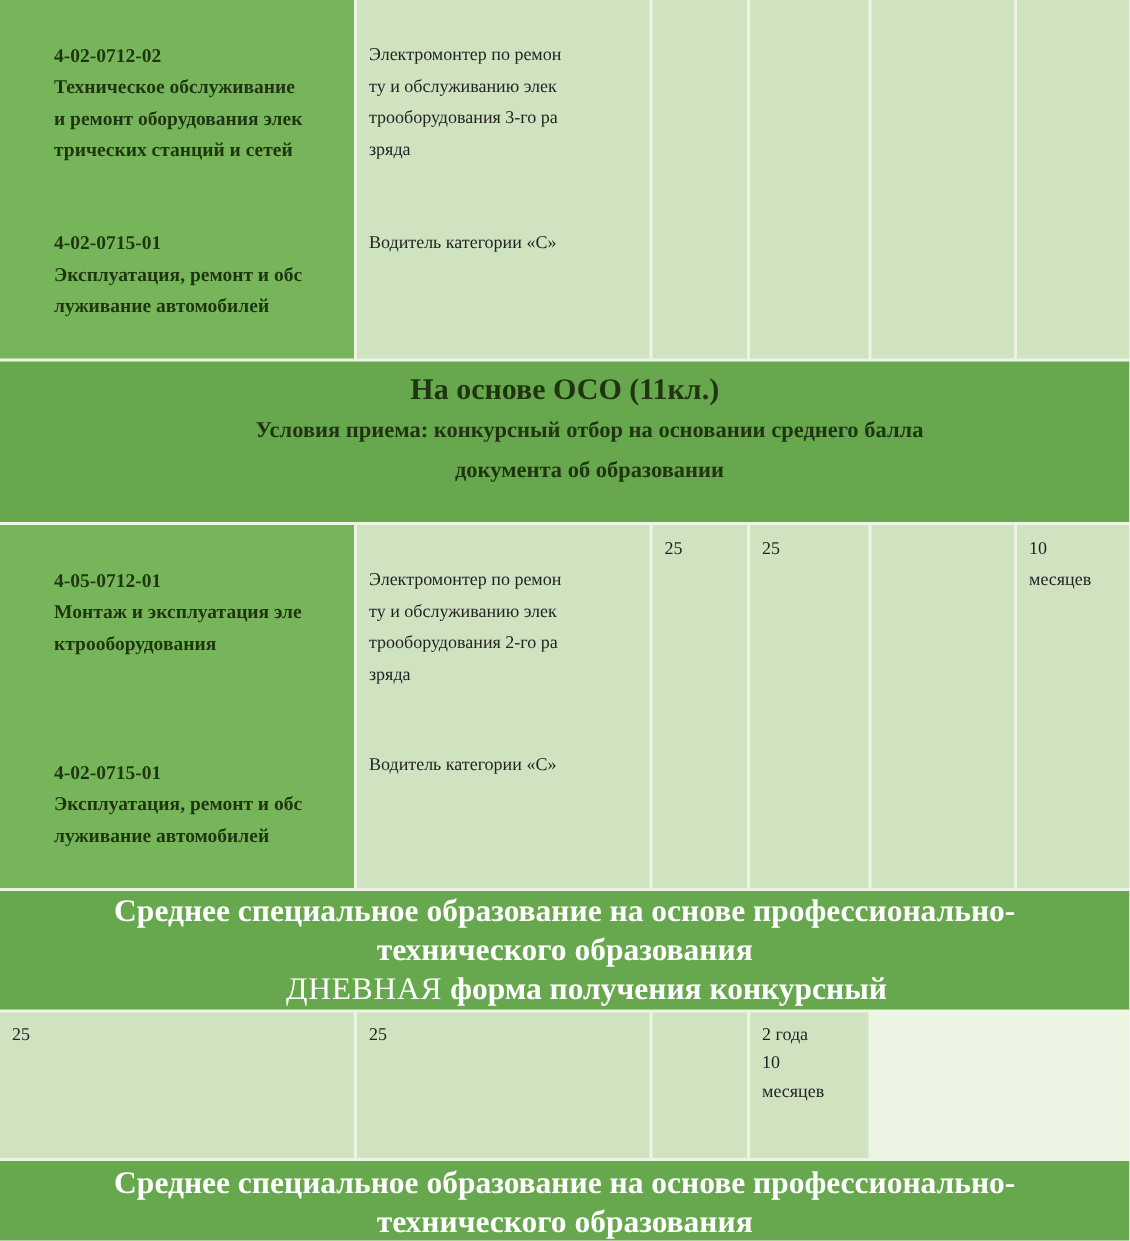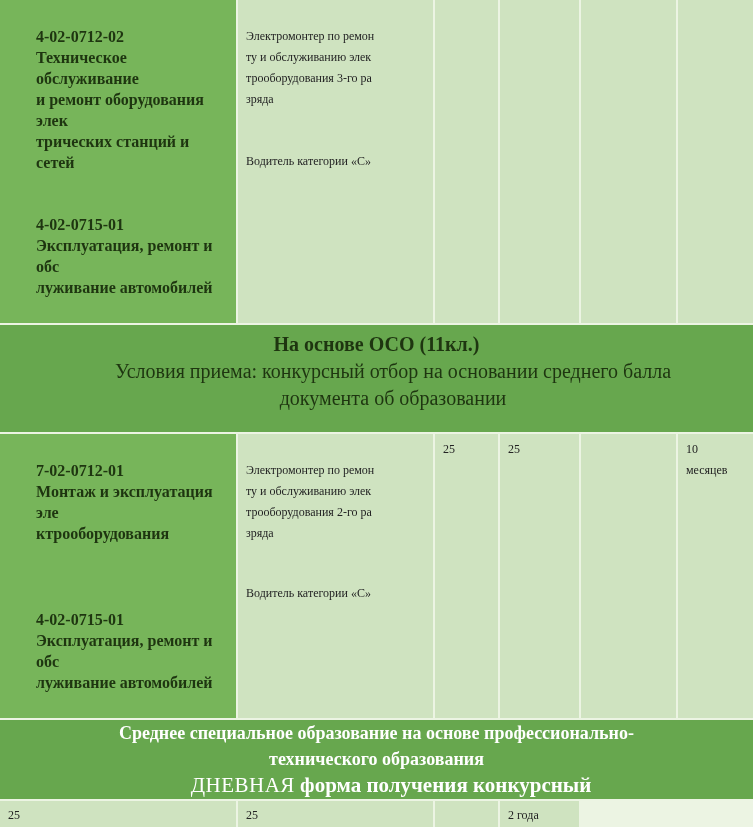--- a/index.html
+++ b/index.html
@@ -25,21 +25,21 @@
   .cell {
     box-sizing: border-box;
     padding: 5px 8px 4px 8px;
     white-space: pre-line;
     overflow: hidden;
   }
   .cell.dark {
     background: var(--cell-dark, #77b55a);
     color: var(--text-dark, #1e3510);
     font-weight: bold;
-    font-size: 16px;
+    font-size: 13px;
     padding-left: 36px;
   }
   .cell.light {
     background: var(--cell-light, #cfe3c0);
     color: var(--text-light-cell, #232323);
     font-size: 12px;
   }
   .r1 { min-height: 192px; line-height: 21px; }
   .r2 { min-height: 189px; line-height: 21px; }
   .r3 { min-height: 97px;  line-height: 19px; }
@@ -57,28 +57,28 @@
   .band3 { min-height: 73px;  padding-top: 1px; color: #ffffff; }
   .band-title {
     font-weight: bold;
     font-size: 20px;
     line-height: 27px;
     white-space: pre-line;
     text-decoration-thickness: 2px;
     text-underline-offset: 3px;
   }
   .band-subtitle {
-    font-weight: normal;
-    font-size: 20px;
+    font-weight: bold;
+    font-size: 15px;
     line-height: 27px;
     white-space: pre-line;
     margin-left: 33px;
   }
   .band2 .band-title, .band3 .band-title {
-    font-size: 18px;
+    font-size: 21px;
     line-height: 26px;
   }
   .form-line {
     font-size: 21px;
     line-height: 26px;
     font-weight: bold;
   }
   .form-line .prefix {
     font-weight: normal;
     letter-spacing: 0.5px;
@@ -112,21 +112,21 @@
     <div class="cell light r1"></div>
     <div class="cell light r1"></div>
 
     <div class="band band1">
       <div class="band-title">На основе ОСО (11кл.)</div>
       <div class="band-subtitle">Условия приема: конкурсный отбор  на основании среднего балла
 документа об образовании</div>
     </div>
 
     <div class="cell dark r2">
-      <div>7-02-0712-01
+      <div>4-05-0712-01
 Монтаж и эксплуатация эле
 ктрооборудования</div>
       <div class="block2-gap-lg">4-02-0715-01
 Эксплуатация, ремонт и обс
 луживание автомобилей</div>
     </div>
     <div class="cell light r2">
       <div>Электромонтер по ремон
 ту и обслуживанию элек
 трооборудования 2-го ра

